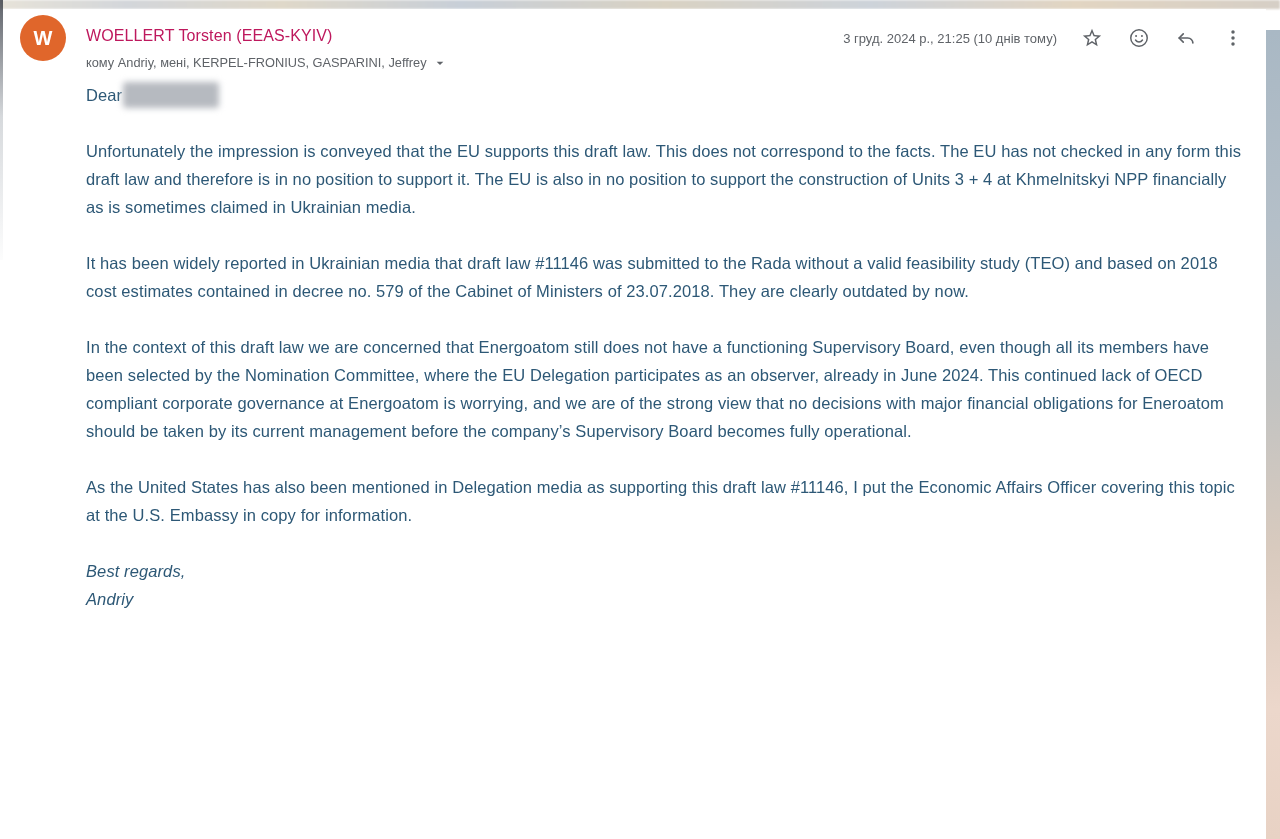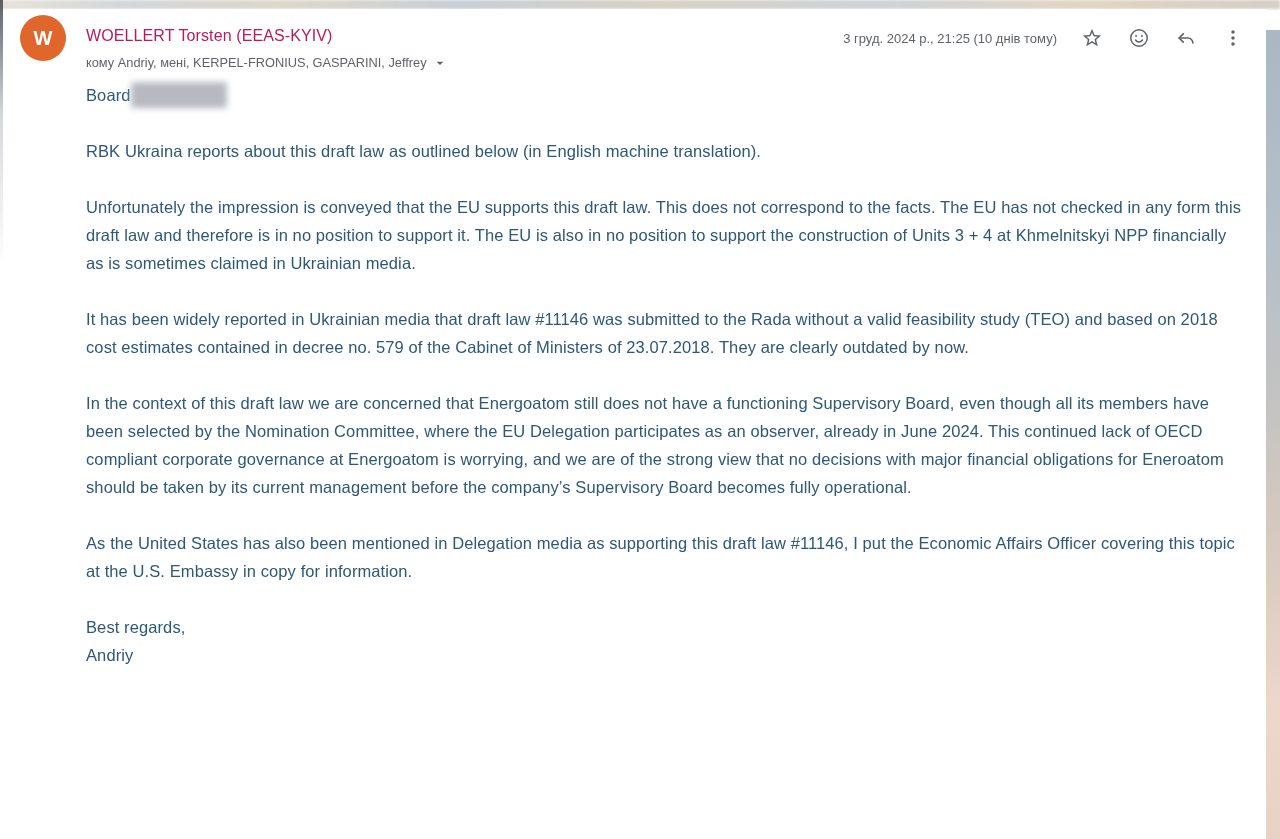--- a/index.html
+++ b/index.html
@@ -54,21 +54,21 @@
   
   .mail-body{
     position:absolute;left:83px;top:72px;right:18px;
     color:#2d5876;font-size:16.5px;line-height:28px;letter-spacing:.1px;
   }
   .mail-body p{margin:0 0 28px;}
   .redaction{
     display:inline-block;width:96px;height:26px;background:#b6bac0;
     border-radius:3px;filter:blur(3px);vertical-align:-7px;margin-left:-4px;
   }
-  .signature div{line-height:28px;}
+  .signature div{line-height:28px;font-style:italic;}
 </style>
 </head>
 <body>
 
 <div class="backdrop-top"></div>
 <div class="backdrop-right"></div>
 <div class="backdrop-left"></div>
 
 <div class="page">
 
@@ -114,24 +114,23 @@
       <svg width="22" height="22" viewBox="0 0 24 24" fill="#5f6368">
         <circle cx="12" cy="5.5" r="1.9"></circle>
           <circle cx="12" cy="12" r="1.9"></circle>
           <circle cx="12" cy="18.5" r="1.9"></circle>
       </svg>
     </button>
   </div>
 
   <div class="mail-body">
     <p>
-      <span>Board</span>
+      <span>Dear</span>
       <span class="redaction"></span>
     </p>
-    <p>RBK Ukraina reports about this draft law as outlined below (in English machine translation).</p>
     <p>Unfortunately the impression is conveyed that the EU supports this draft law. This does not correspond to the facts. The EU has not checked in any form this draft law and therefore is in no position to support it. The EU is also in no position to support the construction of Units 3 + 4 at Khmelnitskyi NPP financially as is sometimes claimed in Ukrainian media.</p>
     <p>It has been widely reported in Ukrainian media that draft law #11146 was submitted to the Rada without a valid feasibility study (TEO) and based on 2018 cost estimates contained in decree no. 579 of the Cabinet of Ministers of 23.07.2018. They are clearly outdated by now.</p>
     <p>In the context of this draft law we are concerned that Energoatom still does not have a functioning Supervisory Board, even though all its members have been selected by the Nomination Committee, where the EU Delegation participates as an observer, already in June 2024. This continued lack of OECD compliant corporate governance at Energoatom is worrying, and we are of the strong view that no decisions with major financial obligations for Eneroatom should be taken by its current management before the company’s Supervisory Board becomes fully operational.</p>
     <p>As the United States has also been mentioned in Delegation media as supporting this draft law #11146, I put the Economic Affairs Officer covering this topic at the U.S. Embassy in copy for information.</p>
     <div class="signature">
       <div>Best regards,</div>
       <div>Andriy</div>
     </div>
   </div>
 

